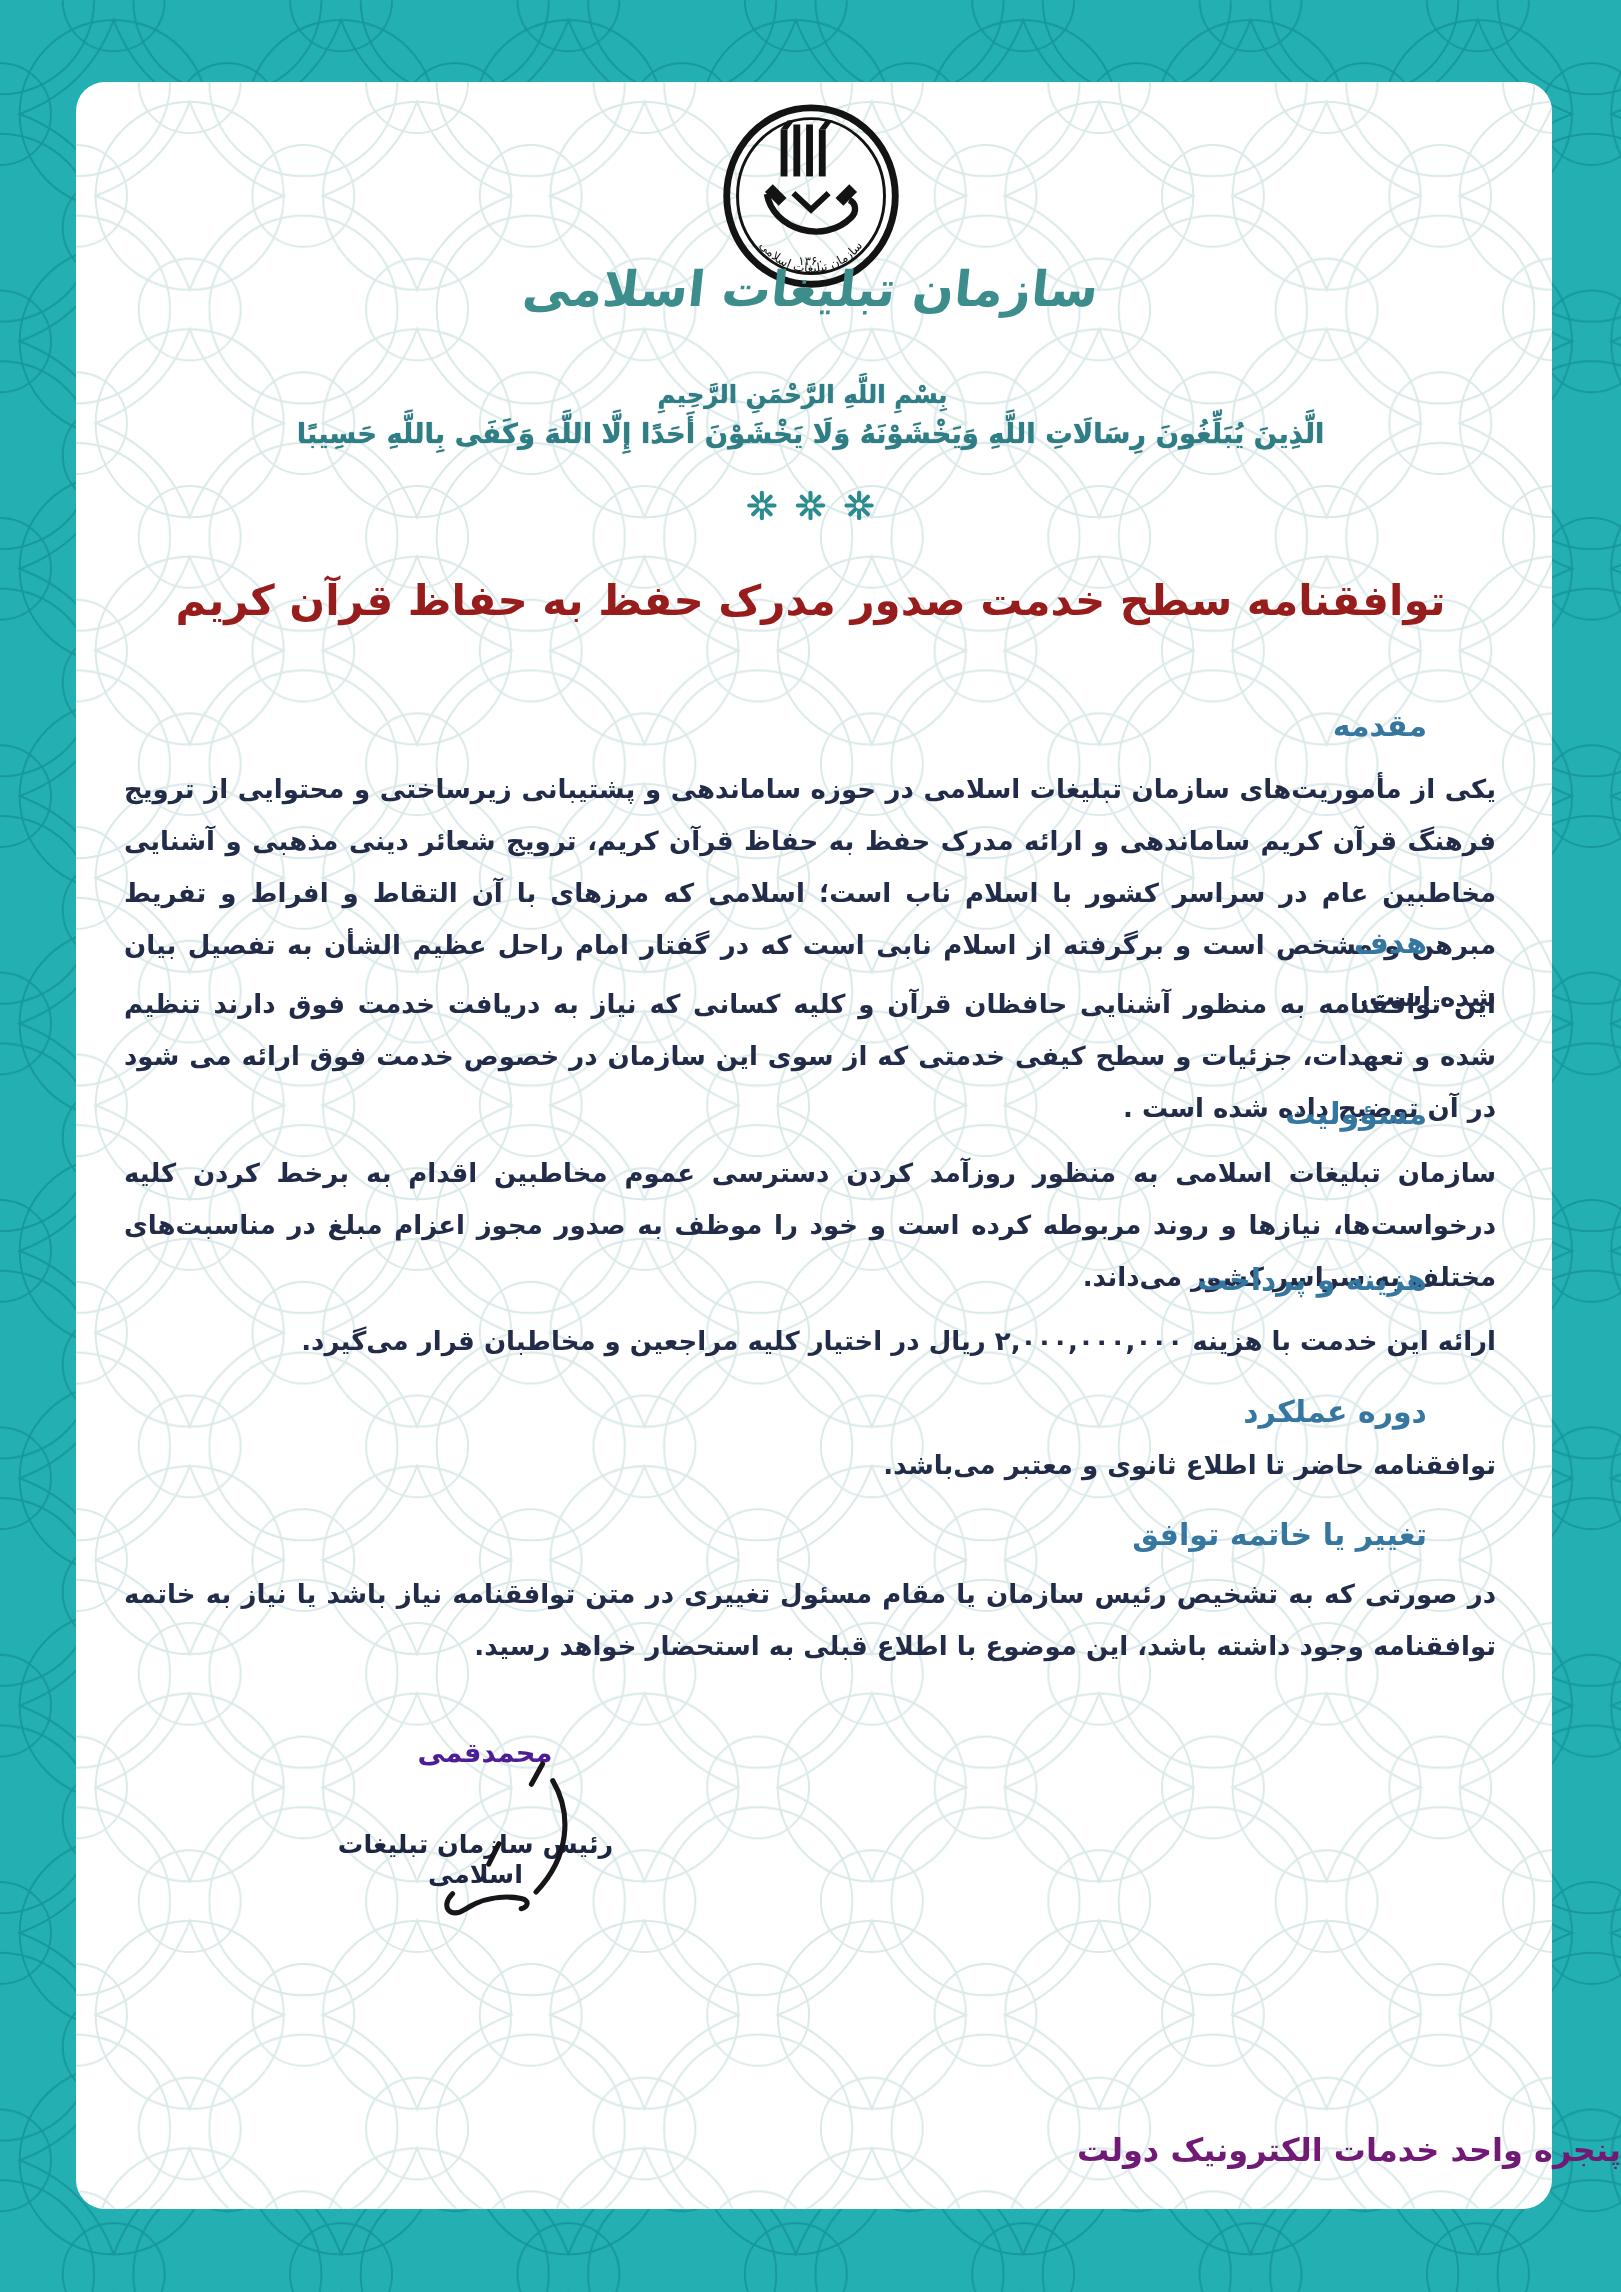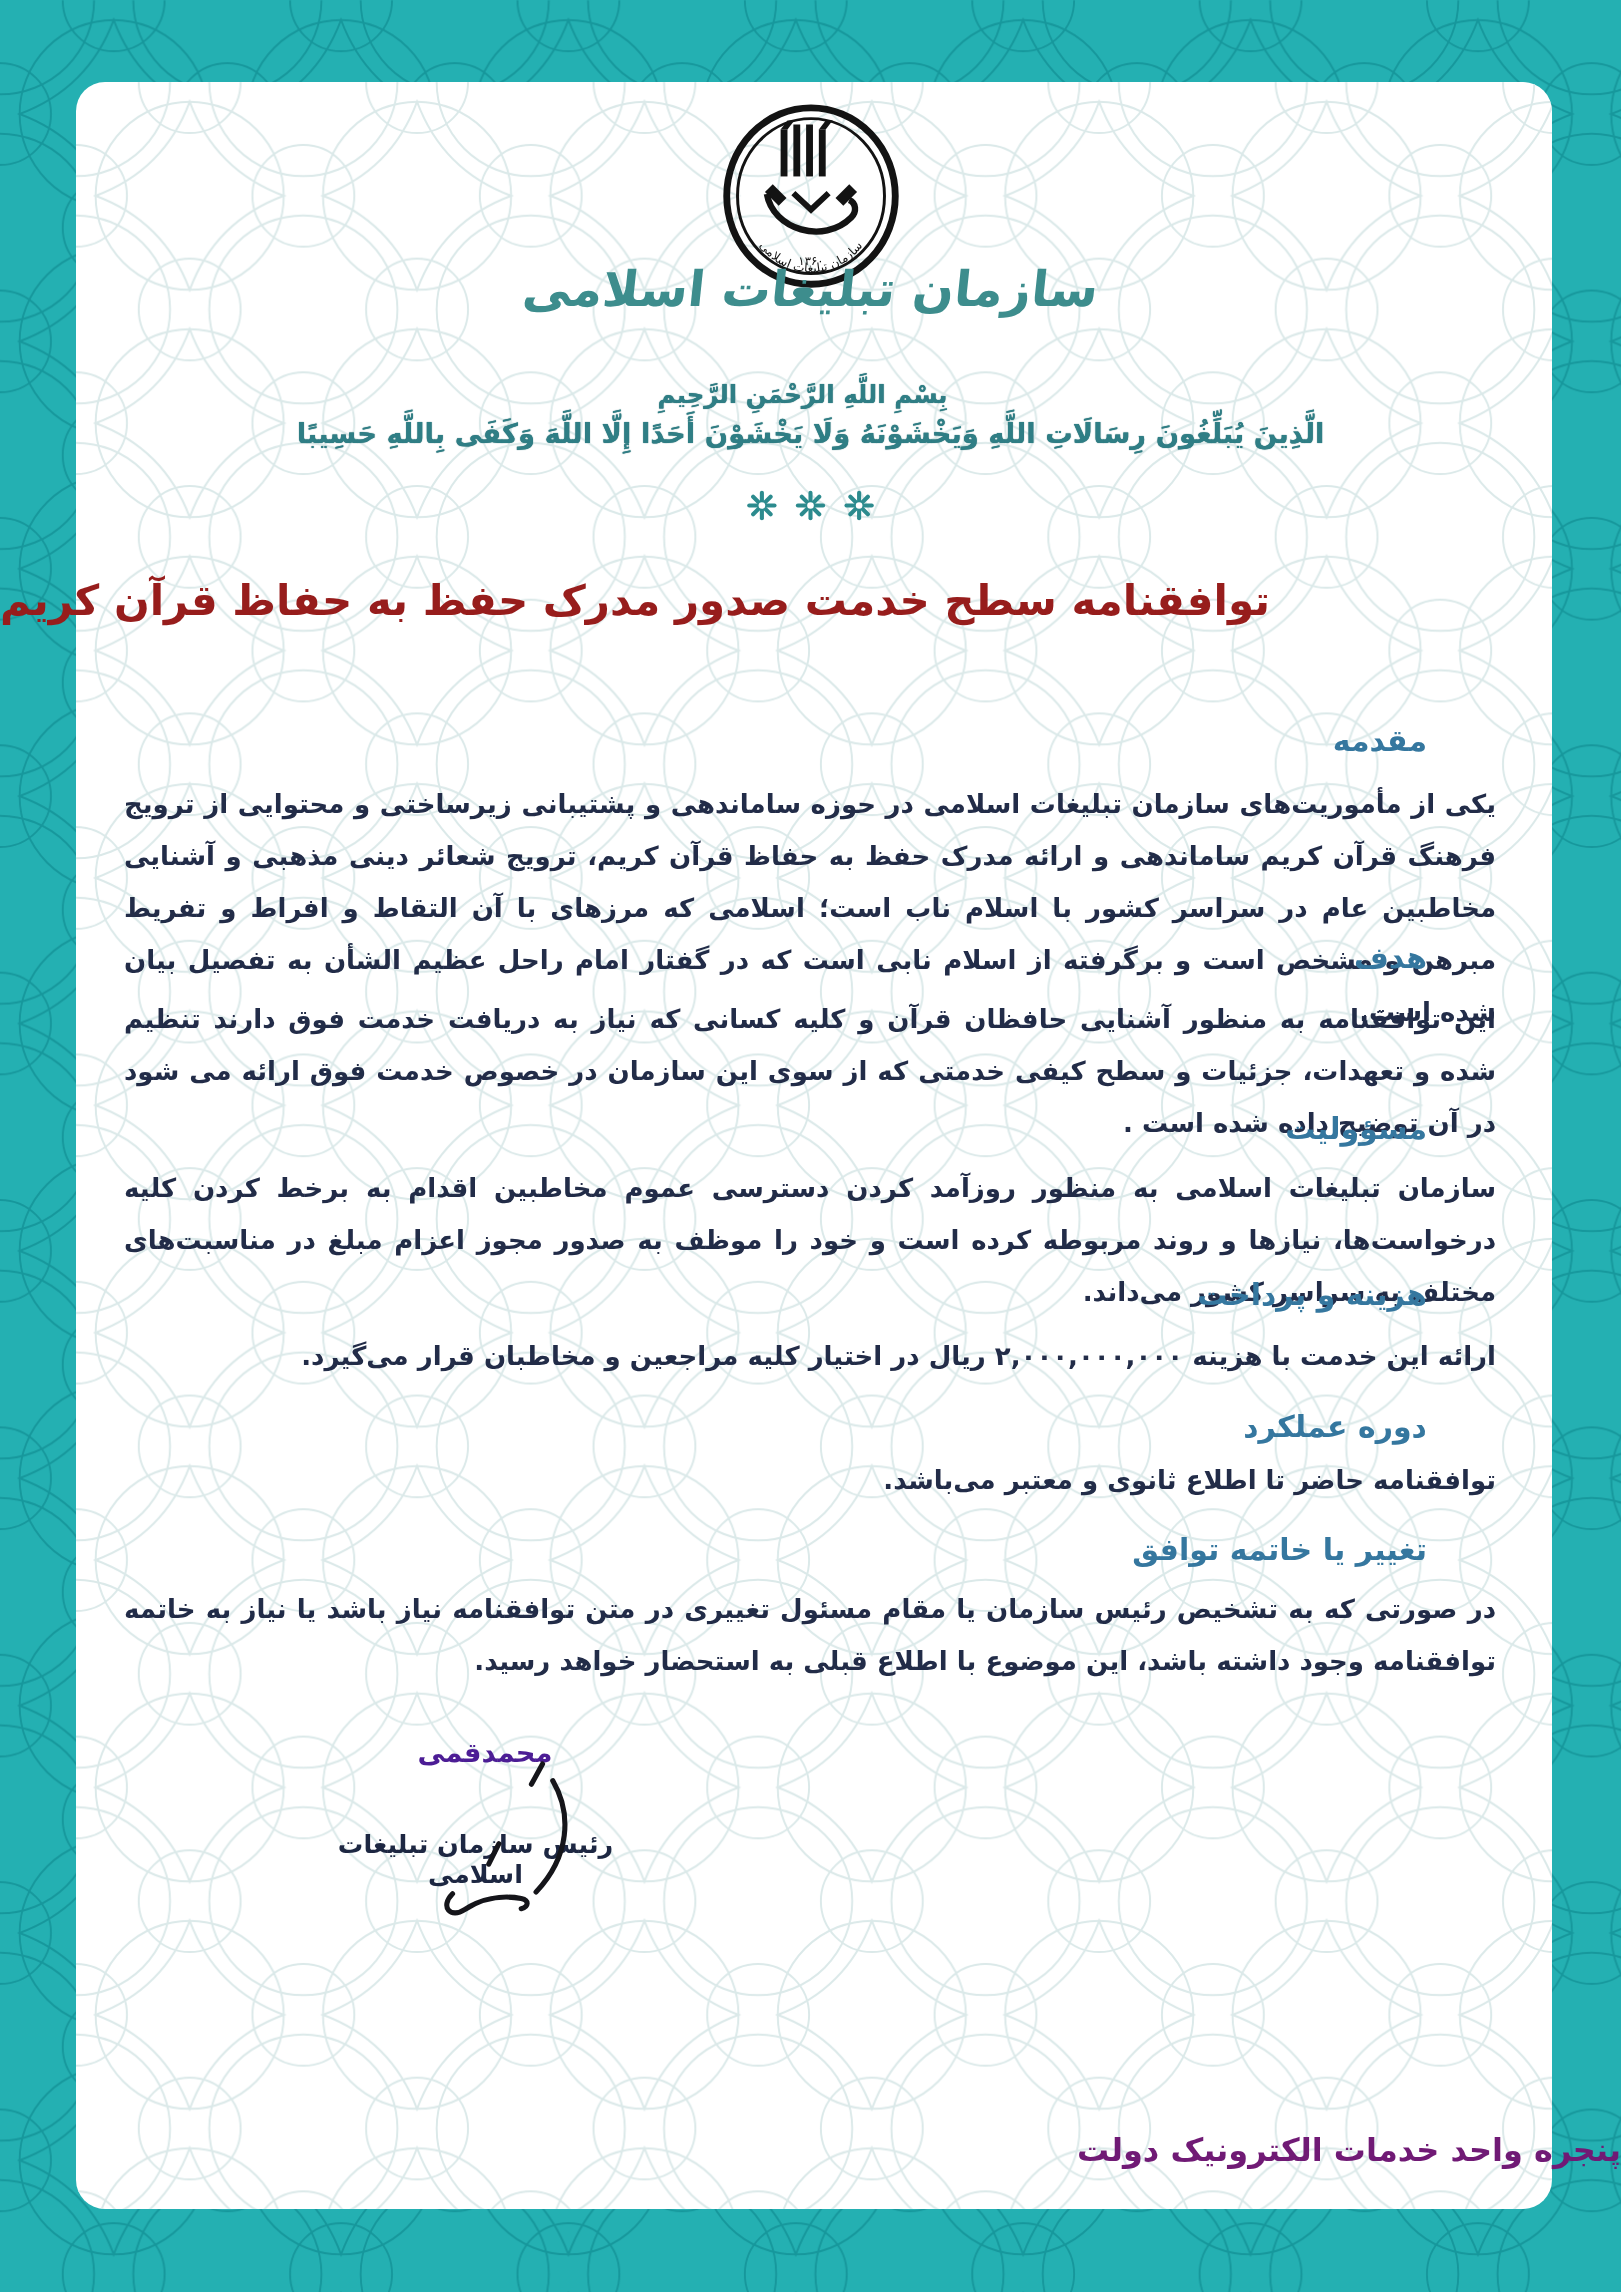--- a/index.html
+++ b/index.html
@@ -29,24 +29,24 @@
     font-size:24.5px;font-weight:bold;color:#2f7e85;
     text-shadow:0 0 1px #1e6468;
   }
   .verse{
     position:absolute;top:418px;left:0;right:0;text-align:center;
     font-size:27.4px;font-weight:bold;color:#2f7e85;
     text-shadow:0 0 1px #1e6468;
   }
   .stars-svg{position:absolute;top:488px;left:742px;width:137px;height:35px;}
   .doc-title{
-    position:absolute;top:576px;left:0;right:0;text-align:left;
+    position:absolute;top:576px;left:0;right:0;text-align:center;
     font-size:42px;font-weight:bold;color:#971d1c;
   }
-  .sections{position:absolute;left:124px;top:15px;width:1372px;height:2189px;}
+  .sections{position:absolute;left:124px;top:0;width:1372px;height:2189px;}
   .sec-heading{
     position:absolute;right:0;left:0;
     text-align:right;padding-right:69px;box-sizing:border-box;
     font-size:30px;font-weight:bold;color:#35779f;
   }
   .sec-body{
     position:absolute;right:0;left:0;
     direction:rtl;text-align:justify;text-align-last:right;
     font-size:26px;line-height:52px;font-weight:bold;color:#222c48;
   }

